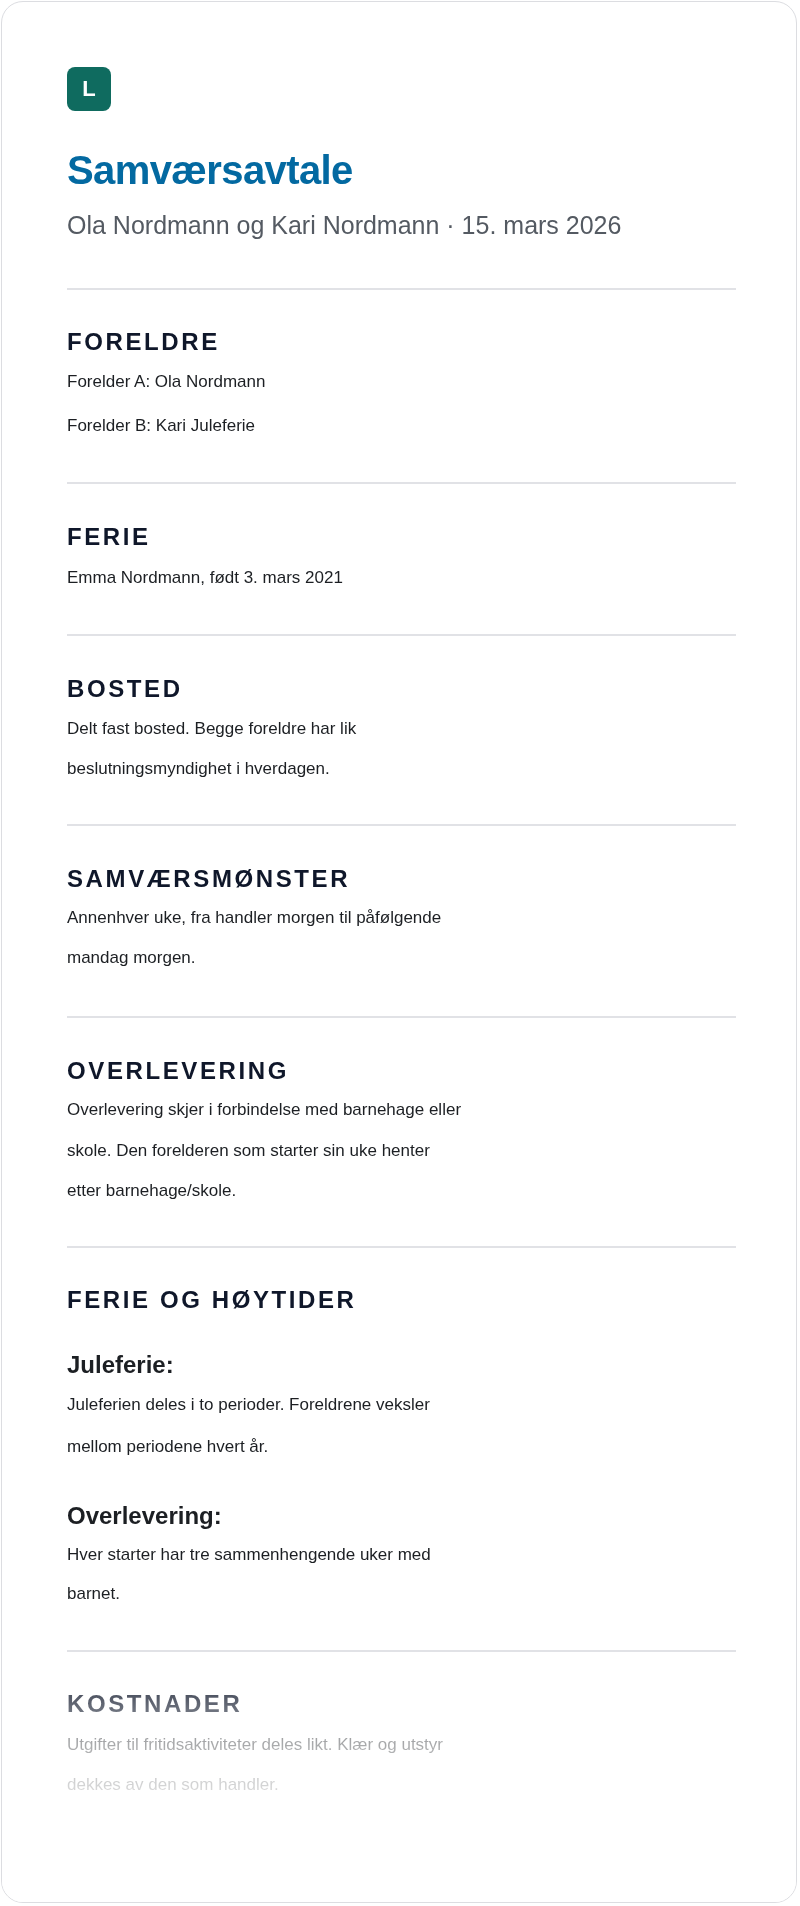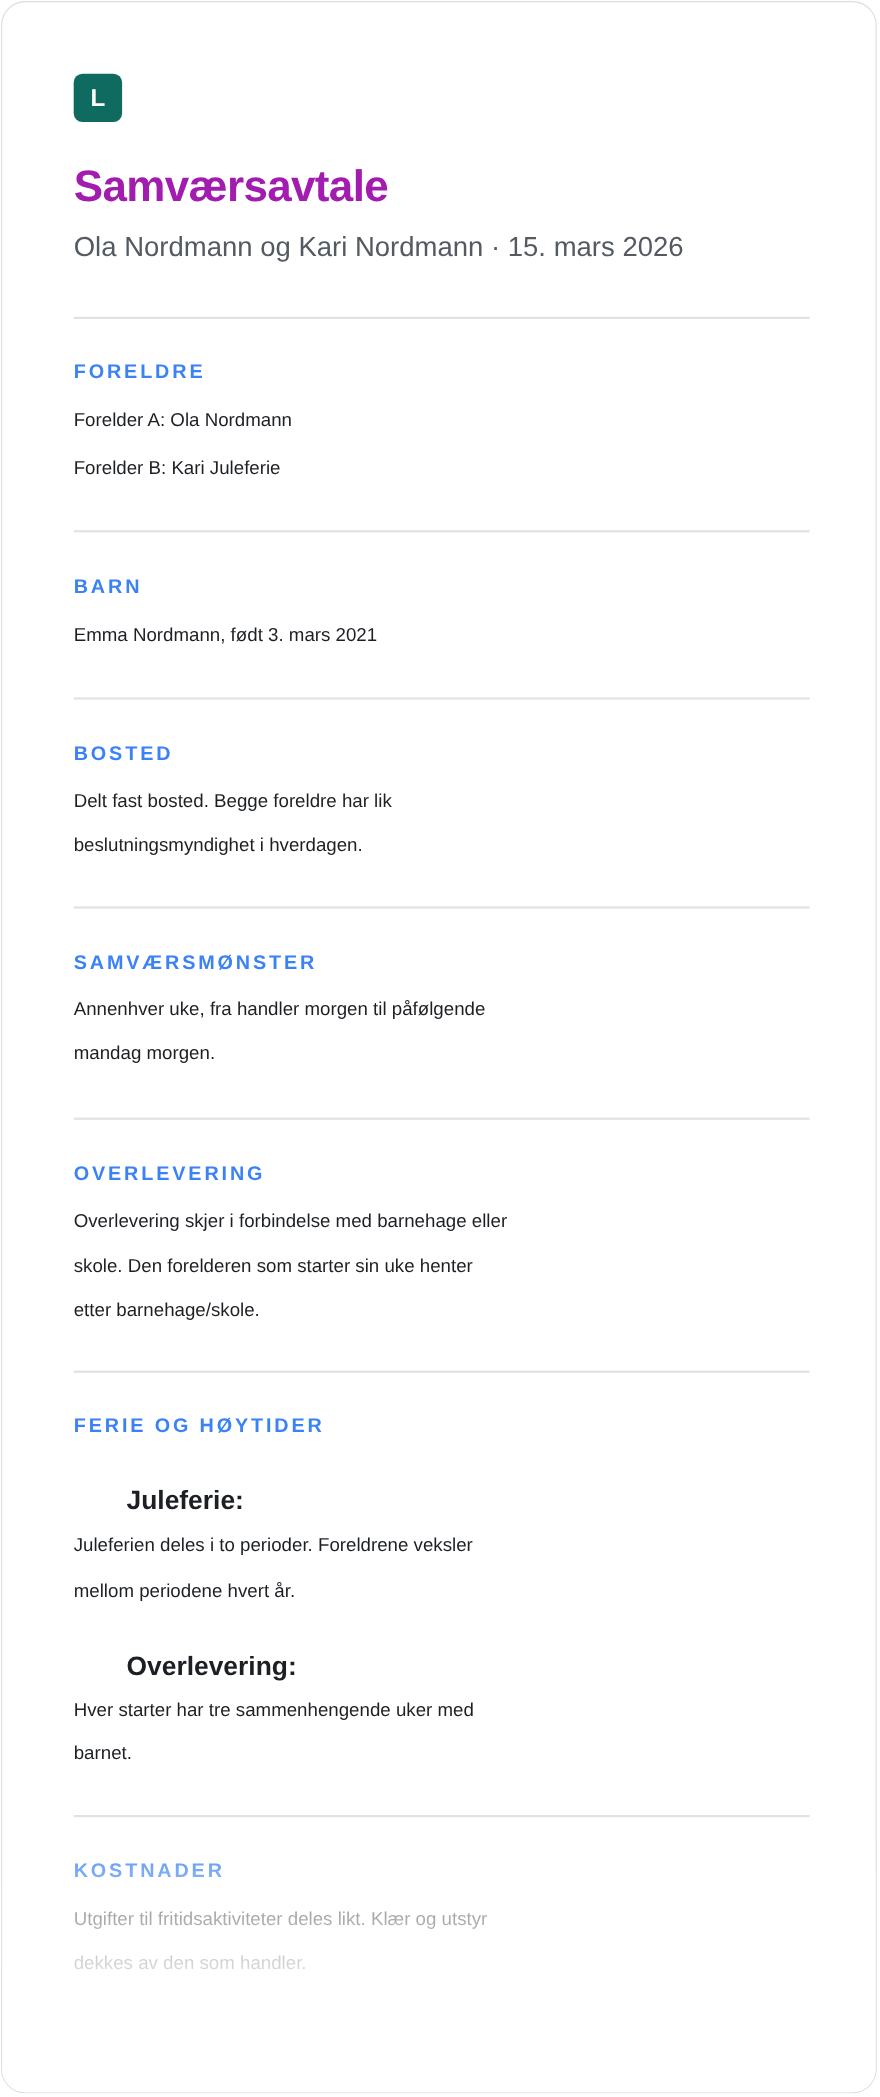--- a/index.html
+++ b/index.html
@@ -47,21 +47,21 @@
     align-items: center;
     justify-content: center;
   }
   .title {
     position: absolute;
     left: 0;
     top: 146px;
     font-size: 40px;
     font-weight: 700;
     letter-spacing: -0.6px;
-    color: #a21caf;
+    color: #0369a1;
     white-space: nowrap;
     text-align: right;
   }
   .subtitle {
     position: absolute;
     left: 0;
     top: 209px;
     font-size: 25px;
     color: #545a62;
     white-space: nowrap;
@@ -69,41 +69,40 @@
   .divider {
     position: absolute;
     left: 0;
     width: 669px;
     height: 2px;
     background: #e1e2e6;
   }
   .sec-label {
     position: absolute;
     left: 0;
-    font-size: 18px;
+    font-size: 24px;
     font-weight: 700;
     letter-spacing: 2.6px;
-    color: #3b82f6;
+    color: #0f172a;
     white-space: nowrap;
   }
   .line {
     position: absolute;
     left: 0;
     font-size: 17px;
     color: #1c1f23;
     white-space: nowrap;
   }
   .sub-label {
     position: absolute;
     left: 0;
     font-size: 24px;
     font-weight: 700;
     color: #1c1f23;
     white-space: nowrap;
-    margin-left: 48px;
   }
   .fade {
     position: absolute;
     left: 0;
     right: 0;
     top: 1660px;
     height: 242px;
     background: linear-gradient(to bottom, rgba(255,255,255,0) 0%, rgba(255,255,255,0.55) 28%, rgba(255,255,255,0.8) 50%, rgba(255,255,255,1) 78%);
     pointer-events: none;
   }
@@ -122,21 +121,21 @@
     <div class="subtitle">Ola Nordmann og Kari Nordmann · 15. mars 2026</div>
 
     <div class="divider" style="top:286px"></div>
 
     <div class="sec-label" style="top:326px">FORELDRE</div>
     <div class="line" style="top:370px">Forelder A: Ola Nordmann</div>
     <div class="line" style="top:414px">Forelder B: Kari Juleferie</div>
 
     <div class="divider" style="top:480px"></div>
 
-    <div class="sec-label" style="top:521px">BARN</div>
+    <div class="sec-label" style="top:521px">FERIE</div>
     <div class="line" style="top:566px">Emma Nordmann, født 3. mars 2021</div>
 
     <div class="divider" style="top:632px"></div>
 
     <div class="sec-label" style="top:673px">BOSTED</div>
     <div class="line" style="top:717px">Delt fast bosted. Begge foreldre har lik</div>
     <div class="line" style="top:757px">beslutningsmyndighet i hverdagen.</div>
 
     <div class="divider" style="top:822px"></div>
 

